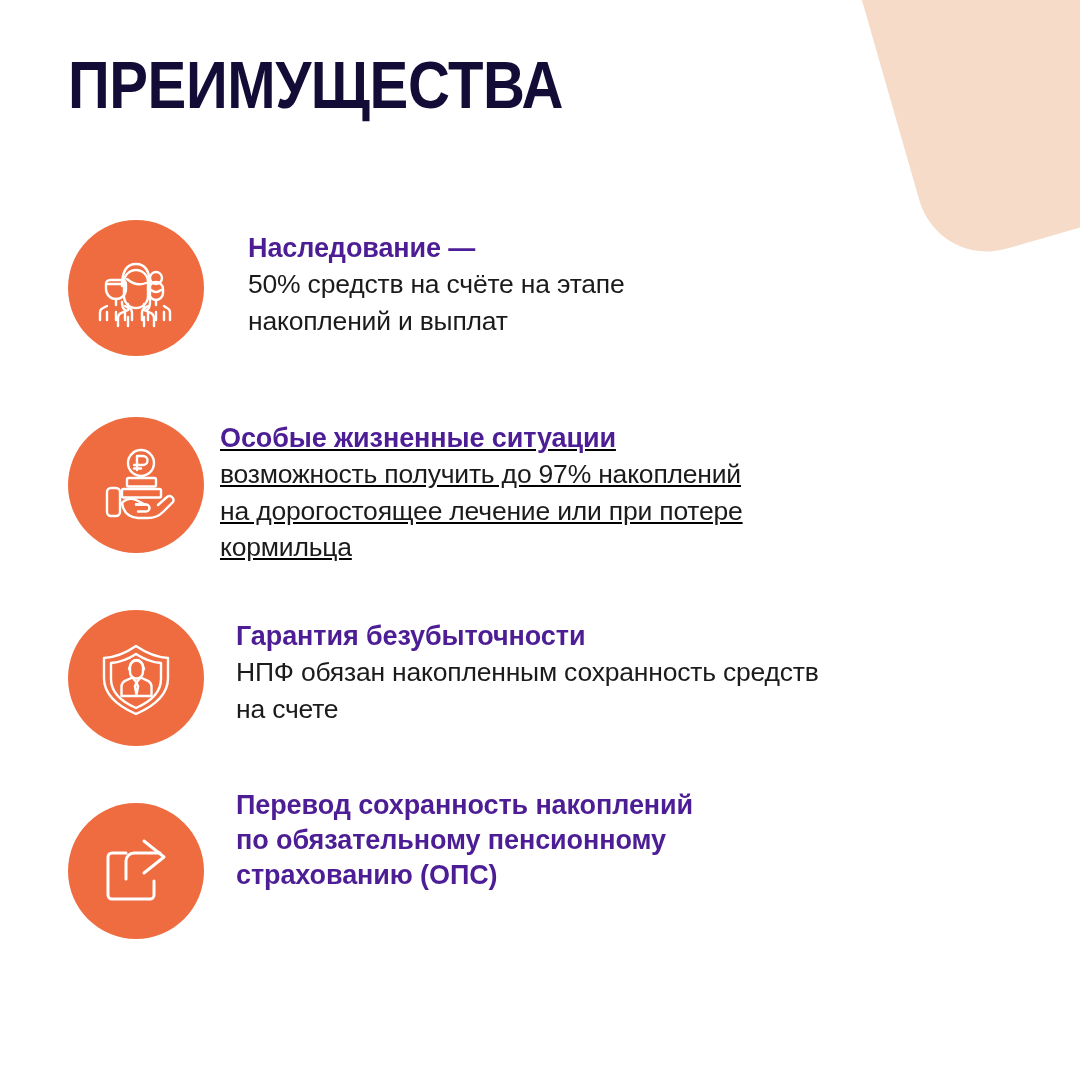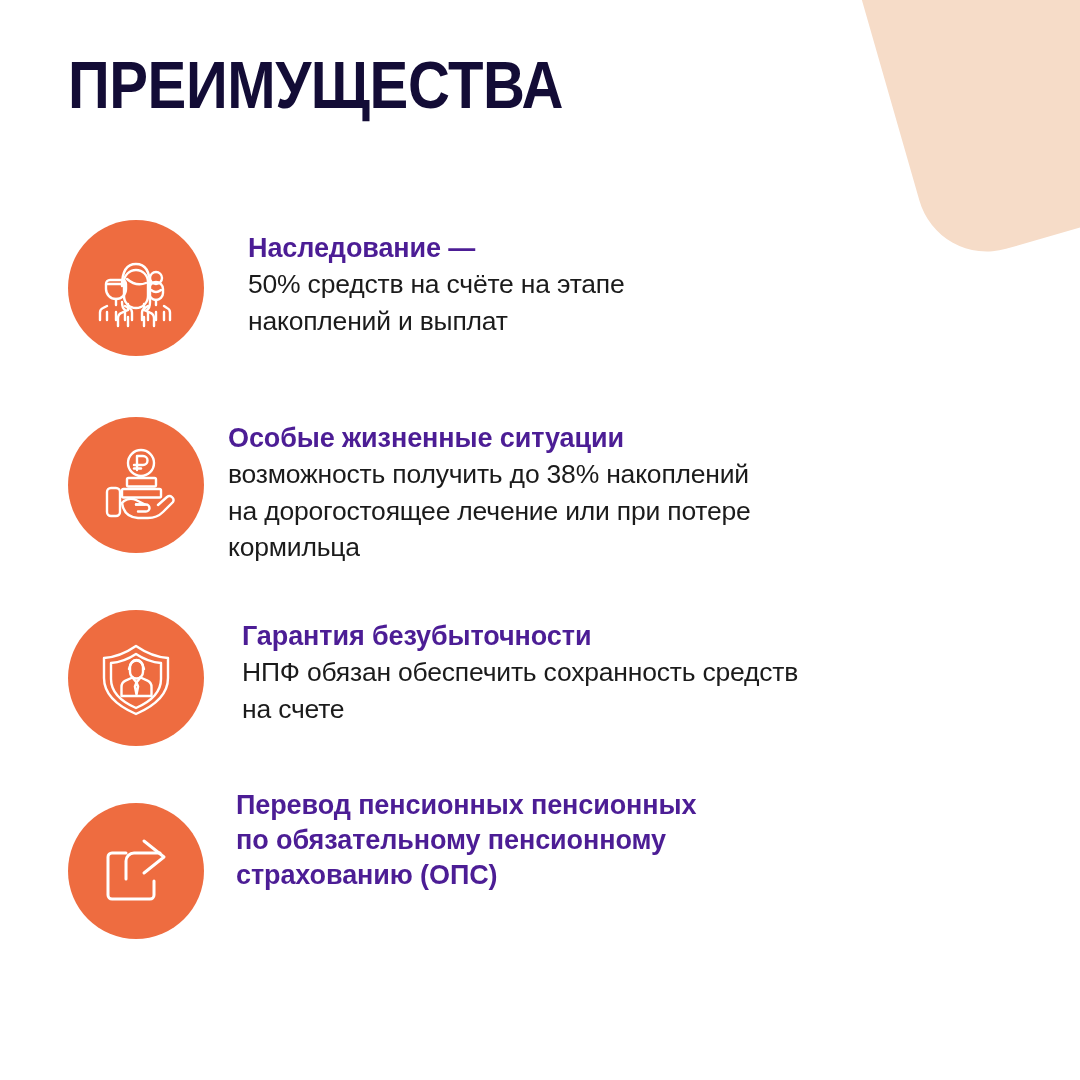--- a/index.html
+++ b/index.html
@@ -105,24 +105,24 @@
     font-family: "Liberation Sans", "DejaVu Sans", sans-serif;
     letter-spacing: -0.2px;
     white-space: pre-line;
   }
 
   
   #benefit-0 .benefit-icon { top: 15px; }
   #benefit-0 .benefit-text { left: 248px; top: 26px; width: 620px; }
 
   #benefit-1 .benefit-icon { top: 212px; }
-  #benefit-1 .benefit-text { left: 228px; top: 216px; width: 680px; }
+  #benefit-1 .benefit-text { left: 220px; top: 216px; width: 680px; text-decoration: underline; }
 
   #benefit-2 .benefit-icon { top: 405px; }
-  #benefit-2 .benefit-text { left: 236px; top: 414px; width: 680px; margin-left: 6px; }
+  #benefit-2 .benefit-text { left: 236px; top: 414px; width: 680px; }
 
   #benefit-3 .benefit-icon { top: 598px; }
   #benefit-3 .benefit-text { left: 236px; top: 583px; width: 680px; }
 </style>
 </head>
 <body>
 
 <div id="canvas">
 
   <div class="deco-wrap">
@@ -182,21 +182,21 @@
           <rect x="13" y="45" width="13" height="28" rx="4"></rect>
 
           <path d="M30 58 q6 -4 12 -1 l9 4.5 h-9"></path>
           <path d="M30 58 l-2 2"></path>
           <path d="M28 60 q2 14 16 15 h10 q9 0 15 -6 l10 -10 a4 4 0 0 0 -6 -5 l-9 8"></path>
           <path d="M42 61.5 h10 a3.5 3.5 0 0 1 0 7 h-8"></path>
         </svg>
       </div>
       <div class="benefit-text">
         <p class="benefit-heading">Особые жизненные ситуации</p>
-        <p class="benefit-body">возможность получить до 38% накоплений
+        <p class="benefit-body">возможность получить до 97% накоплений
 на дорогостоящее лечение или при потере
 кормильца</p>
       </div>
     </div>
 
     <div class="benefit" id="benefit-2">
       <div class="benefit-icon">
         <svg width="84" height="84" viewBox="0 0 84 84" fill="none" stroke="#FFFFFF" stroke-width="2.4" stroke-linecap="round" stroke-linejoin="round">
 
           <path d="M10 22 q16 -1 32 -12 q16 11 32 12 v20 q0 22 -32 36 q-32 -14 -32 -36 z"></path>
@@ -205,36 +205,36 @@
 
           <path d="M36 31 a6.5 6.5 0 0 1 13 0 v5 a6.5 6.5 0 0 1 -13 0 z"></path>
           <path d="M35 33 q2 -9 7.5 -9 q5.5 0 7.5 9"></path>
           <path d="M38.5 41.5 l4 5 l4 -5"></path>
           <path d="M42.5 46.5 l-1.6 4 l1.6 8 l1.6 -8 z"></path>
           <path d="M38.5 41.5 l-7 3.2 a7 7 0 0 0 -4 6.4 V60 h30 v-8.9 a7 7 0 0 0 -4 -6.4 l-7 -3.2"></path>
         </svg>
       </div>
       <div class="benefit-text">
         <p class="benefit-heading">Гарантия безубыточности</p>
-        <p class="benefit-body">НПФ обязан обеспечить сохранность средств
+        <p class="benefit-body">НПФ обязан накопленным сохранность средств
 на счете</p>
       </div>
     </div>
 
     <div class="benefit" id="benefit-3">
       <div class="benefit-icon">
         <svg width="80" height="80" viewBox="0 0 80 80" fill="none" stroke="#FFFFFF" stroke-width="3" stroke-linecap="round" stroke-linejoin="round">
 
           <path d="M30 22 H16 a4 4 0 0 0 -4 4 V64 a4 4 0 0 0 4 4 H54 a4 4 0 0 0 4 -4 V50"></path>
 
           <path d="M30 48 V30 a8 8 0 0 1 8 -8 H64"></path>
           <path d="M48 10 L68 26 L48 42"></path>
         </svg>
       </div>
       <div class="benefit-text">
-        <p class="benefit-heading" style="white-space:pre-line;">Перевод пенсионных пенсионных
+        <p class="benefit-heading" style="white-space:pre-line;">Перевод сохранность накоплений
 по обязательному пенсионному
 страхованию (ОПС)</p>
       </div>
     </div>
 
   </div>
 </div>
 
 </body></html>

